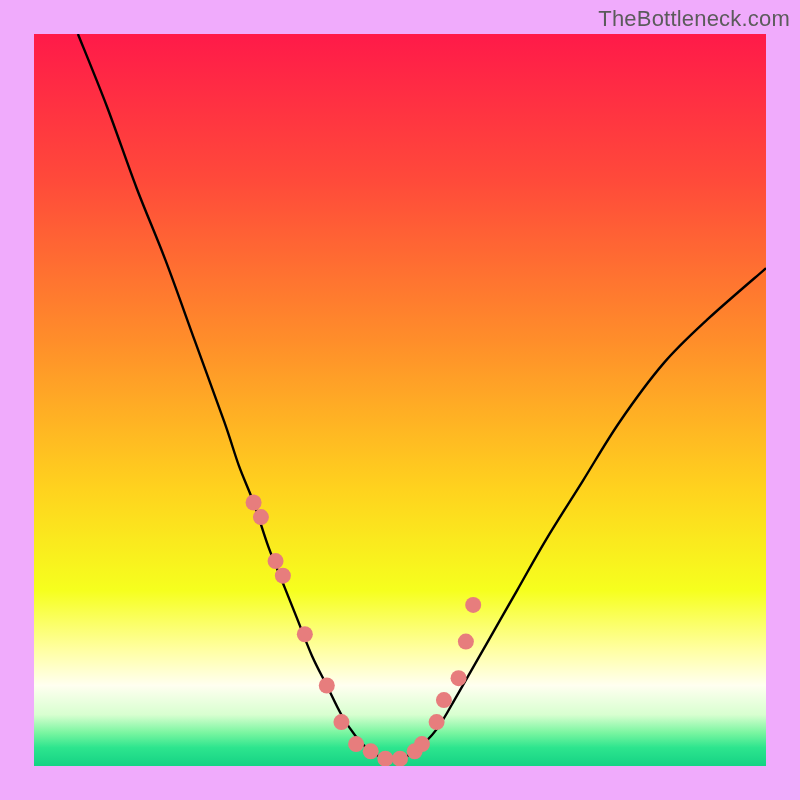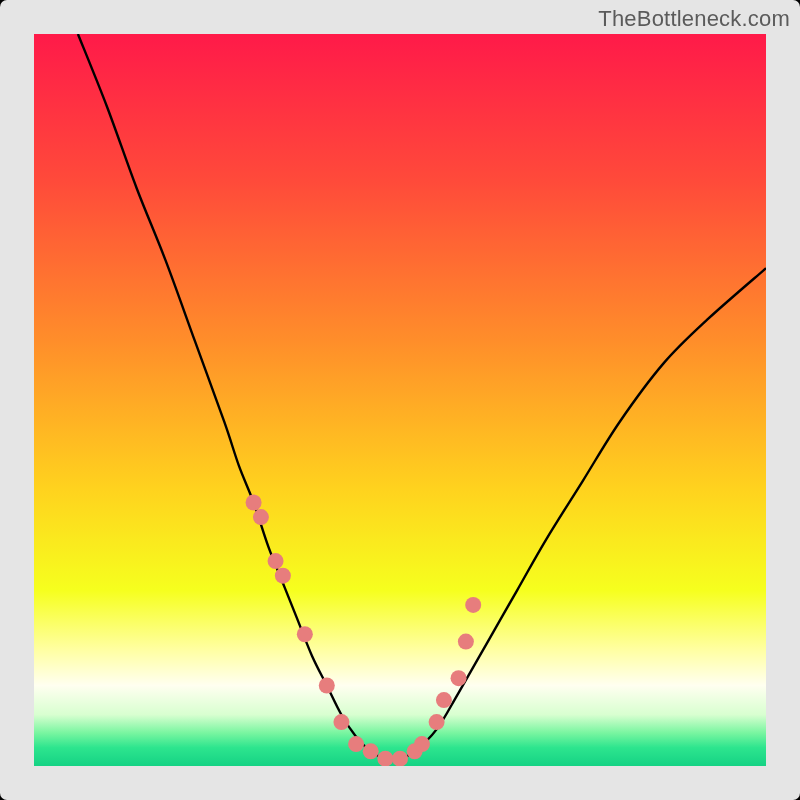--- a/index.html
+++ b/index.html
@@ -9,22 +9,21 @@
     height: 800px;
     background: #000;
     overflow: hidden;
   }
   .frame {
     position: absolute;
     left: 0;
     top: 0;
     width: 800px;
     height: 800px;
-    background: #e5e5e5;
-    border-radius: 7px;
+    background: #f0abfc;
   }
   .plot {
     position: absolute;
     left: 34px;
     top: 34px;
     width: 732px;
     height: 732px;
     overflow: hidden;
   }
   .watermark {

